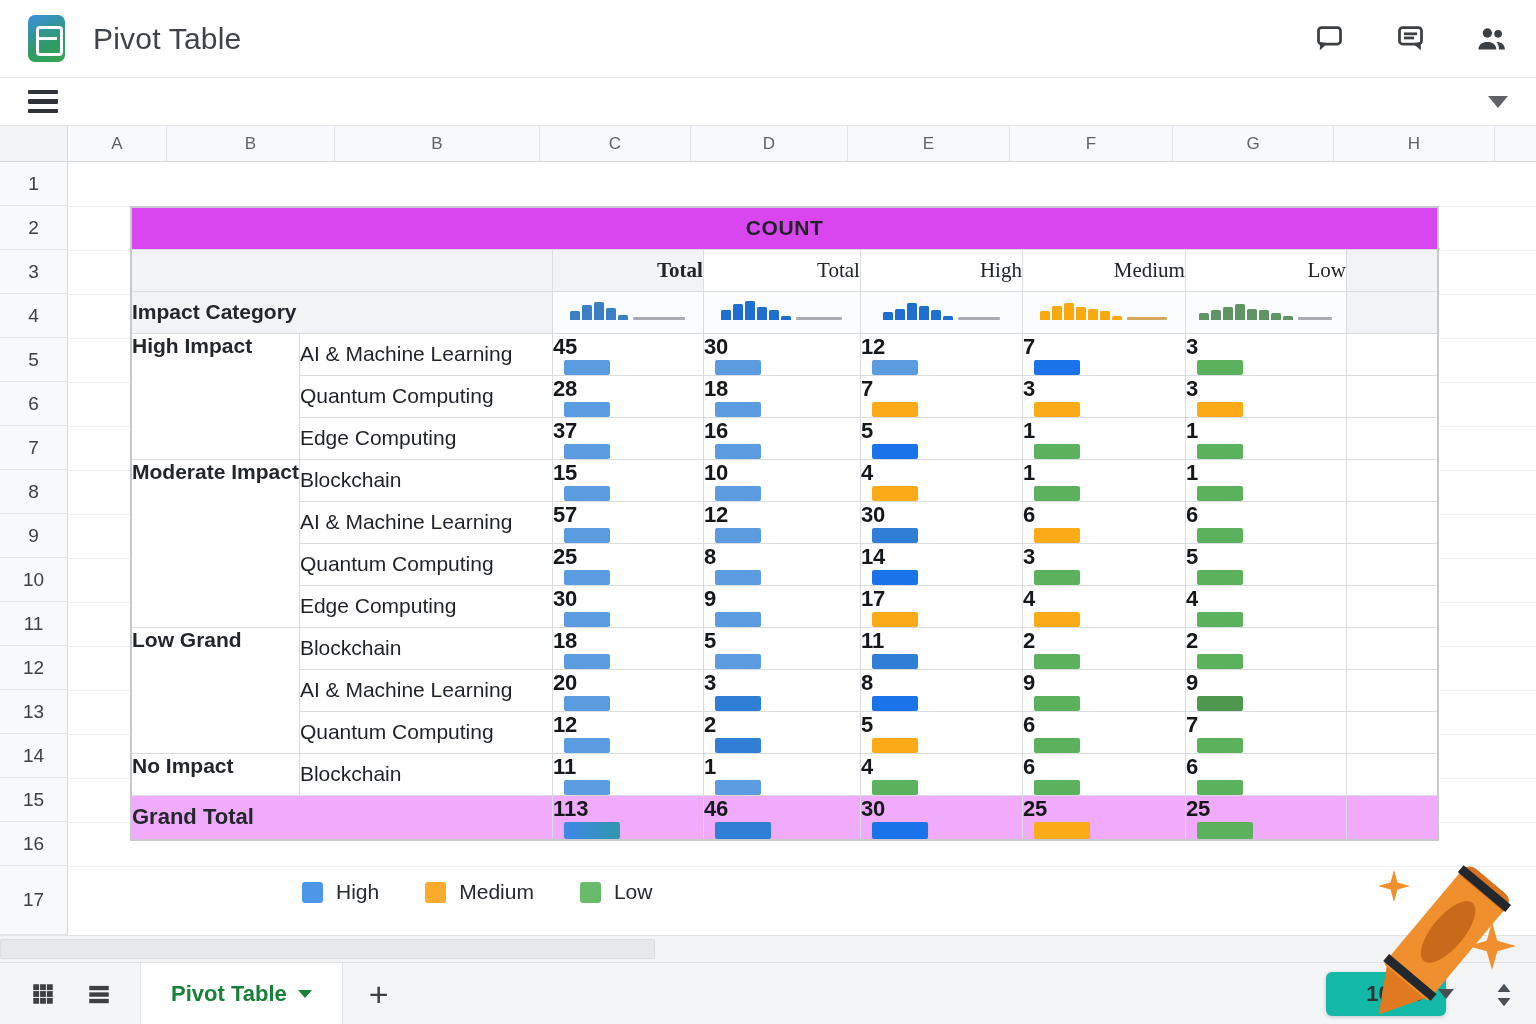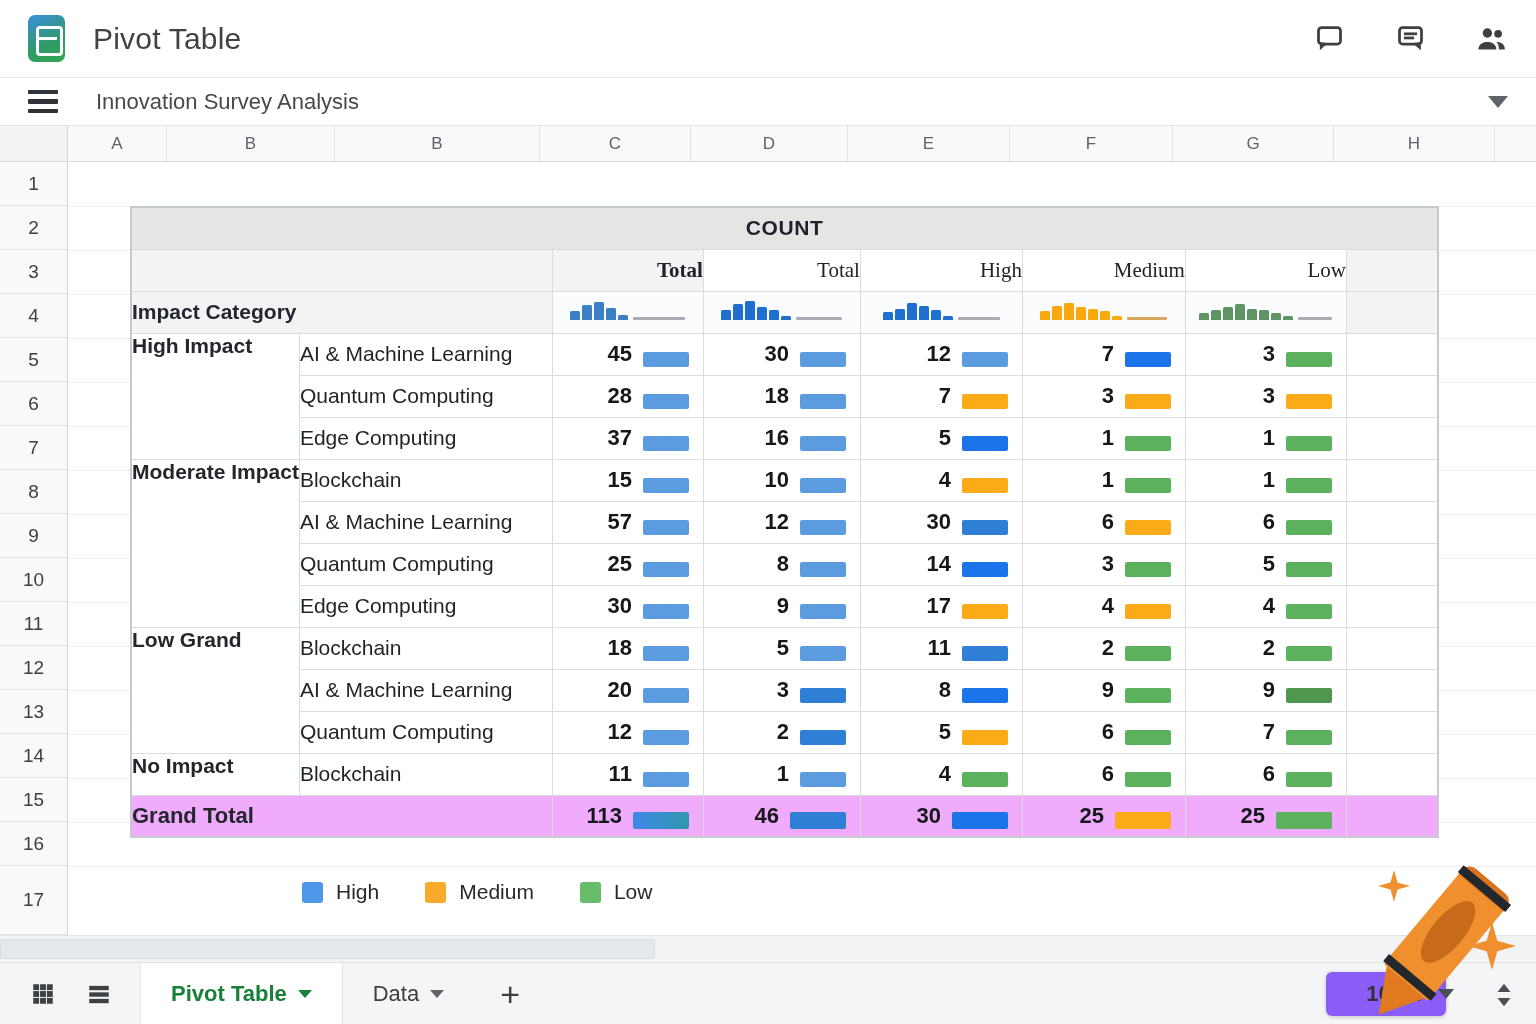--- a/index.html
+++ b/index.html
@@ -41,34 +41,34 @@
   .gridarea{position:absolute;left:0;top:162px;width:1536px;height:773px;background:#fff;overflow:hidden;}
   .rowline{position:absolute;left:68px;width:1468px;height:1px;background:#f0f1f4;z-index:0;}
   .gutter{position:absolute;left:0;top:0;width:68px;z-index:2;}
   .gcell{width:68px;background:#f8f9fa;border-bottom:1px solid #e2e4e7;border-right:1px solid #d6d9dc;
     display:flex;align-items:center;justify-content:center;font-size:19px;color:#3c4043;cursor:pointer;}
 
   
   #pivot-table{position:absolute;left:130px;top:44px;border-collapse:collapse;table-layout:fixed;
     background:#fff;border:2px solid #c6cacf;z-index:1;}
   #pivot-table td{border:1px solid #d9dce0;height:42px;padding:0;overflow:visible;}
-  .count-cell{background:#e5e5e5;text-align:center;font-weight:700;font-size:21px;color:#1f2328;letter-spacing:.6px;}
+  .count-cell{background:#d946ef;text-align:center;font-weight:700;font-size:21px;color:#1f2328;letter-spacing:.6px;}
   .gray{background:#f2f3f5;}
   .hcell{text-align:right;font-size:21px;color:#202428;background:#fff;cursor:cell;font-family:Liberation Serif, serif;}
   .hcell.em{font-weight:700;background:#f2f3f5;}
   .impact-cat{font-weight:700;font-size:21px;color:#23272c;padding-left:17px;background:#f2f3f5;}
   tr.spark-row td{border-bottom:2px solid #b8bcc2;}
   .spark-cell{background:#fbfcfd;}
   .spark{display:flex;align-items:flex-end;justify-content:center;height:27px;gap:2px;padding-bottom:6px;}
   .sbar{display:block;width:10px;border-radius:1.5px 1.5px 0 0;}
   .sline{display:block;height:3px;border-radius:1px;margin-left:3px;}
   .impact{vertical-align:top;padding:9px 0 0 17px;font-size:21px;font-weight:600;color:#23272c;white-space:nowrap;cursor:cell;}
   .tech{padding-left:27px;font-size:21px;color:#1f2328;white-space:nowrap;cursor:cell;}
   .num{cursor:cell;}
-  .numwrap{display:flex;align-items:flex-end;justify-content:flex-end;padding-right:14px;}
+  .numwrap{display:flex;align-items:flex-start;justify-content:flex-end;padding-right:14px;flex-direction:column;}
   .val{font-size:22px;font-weight:700;color:#15181b;}
   .bar{display:inline-block;width:46px;height:15px;border-radius:2px;margin-left:11px;flex:none;}
   tr.gt td{background:#f0abfc;border-top:2px solid #b8bcc2;}
   .gt-label{font-size:22px;font-weight:700;color:#23272c;padding-left:17px;}
   tr.gt .bar{width:56px;height:17px;}
 
   
   #legend{position:absolute;left:302px;top:718px;display:flex;align-items:center;gap:46px;z-index:1;}
   .leg-item{display:flex;align-items:center;gap:13px;}
   .leg-swatch{width:21px;height:21px;border-radius:3px;display:block;}
@@ -85,21 +85,21 @@
     border-top:1px solid #e0e2e5;display:flex;align-items:center;z-index:4;}
   .bicon{margin-left:30px;cursor:pointer;display:block;}
   #tabs{display:flex;height:62px;margin-left:28px;}
   .tab{height:62px;display:flex;align-items:center;gap:11px;padding:0 30px;font-size:22px;
     color:#3c4043;cursor:pointer;}
   .tab.active{background:#fff;color:#188038;font-weight:700;border-left:1px solid #e2e4e7;border-right:1px solid #e2e4e7;}
   .caret-sm{width:0;height:0;border-left:7px solid transparent;border-right:7px solid transparent;
     border-top:8px solid #5f6368;}
   .tab.active .caret-sm{border-top-color:#188038;}
   .add-btn{font-size:34px;color:#3c4043;margin-left:26px;font-weight:400;cursor:pointer;line-height:1;}
-  .zoom-box{position:absolute;left:1326px;top:972px;width:120px;height:44px;background:#8b5cf6;
+  .zoom-box{position:absolute;left:1326px;top:972px;width:120px;height:44px;background:#14b8a6;
     border-radius:6px;box-shadow:0 1px 4px rgba(0,0,0,.2);display:flex;align-items:center;
     justify-content:center;gap:15px;font-size:22px;font-weight:600;color:#2f3337;cursor:pointer;z-index:5;padding-left:48px;}
   .zoom-caret{width:0;height:0;border-left:8px solid transparent;border-right:8px solid transparent;
     border-top:10px solid #4a4f55;}
   .sort-diamond{position:absolute;left:1492px;top:982px;z-index:5;cursor:pointer;}
 
   
   .crayon-wrap{position:absolute;left:1368px;top:838px;width:150px;height:200px;
     transform:rotate(40deg);z-index:20;pointer-events:none;}
   .c-body{position:absolute;left:50%;transform:translateX(-50%);bottom:42px;width:58px;height:132px;
@@ -141,21 +141,20 @@
     </svg>
   </div>
 </div>
 
 <div class="menubar">
   <div class="hamburger">
       <span></span>
       <span></span>
       <span></span>
     </div>
-  <div class="doc-title">Innovation Survey Analysis</div>
   <div class="menu-caret"></div>
 </div>
 
 <div class="colheads">
   <div class="corner"></div>
   <div id="col-letters" style="display:flex;">
       <div class="colhead" style="width: 99px;">A</div>
       <div class="colhead" style="width: 168px;">B</div>
       <div class="colhead" style="width: 205px;">B</div>
       <div class="colhead" style="width: 151px;">C</div>
@@ -742,24 +741,20 @@
       <rect x="3" y="4.5" width="18" height="4"></rect>
         <rect x="3" y="10.5" width="18" height="4"></rect>
         <rect x="3" y="16.5" width="18" height="4"></rect>
     </g>
   </svg>
   <div id="tabs">
       <div class="tab active">
         <span class="tab-label">Pivot Table</span>
         <span class="caret-sm"></span>
       </div>
-      <div class="tab">
-        <span class="tab-label">Data</span>
-        <span class="caret-sm"></span>
-      </div>
     </div>
   <div class="add-btn">+</div>
 </div>
 
 <div class="zoom-box">
   <span>100%</span>
   <span class="zoom-caret"></span>
 </div>
 <svg class="sort-diamond" width="24" height="26" viewBox="0 0 20 22">
   <path d="M10 1.5 L15.5 8.5 H4.5 Z" fill="#4a4f55"></path>

